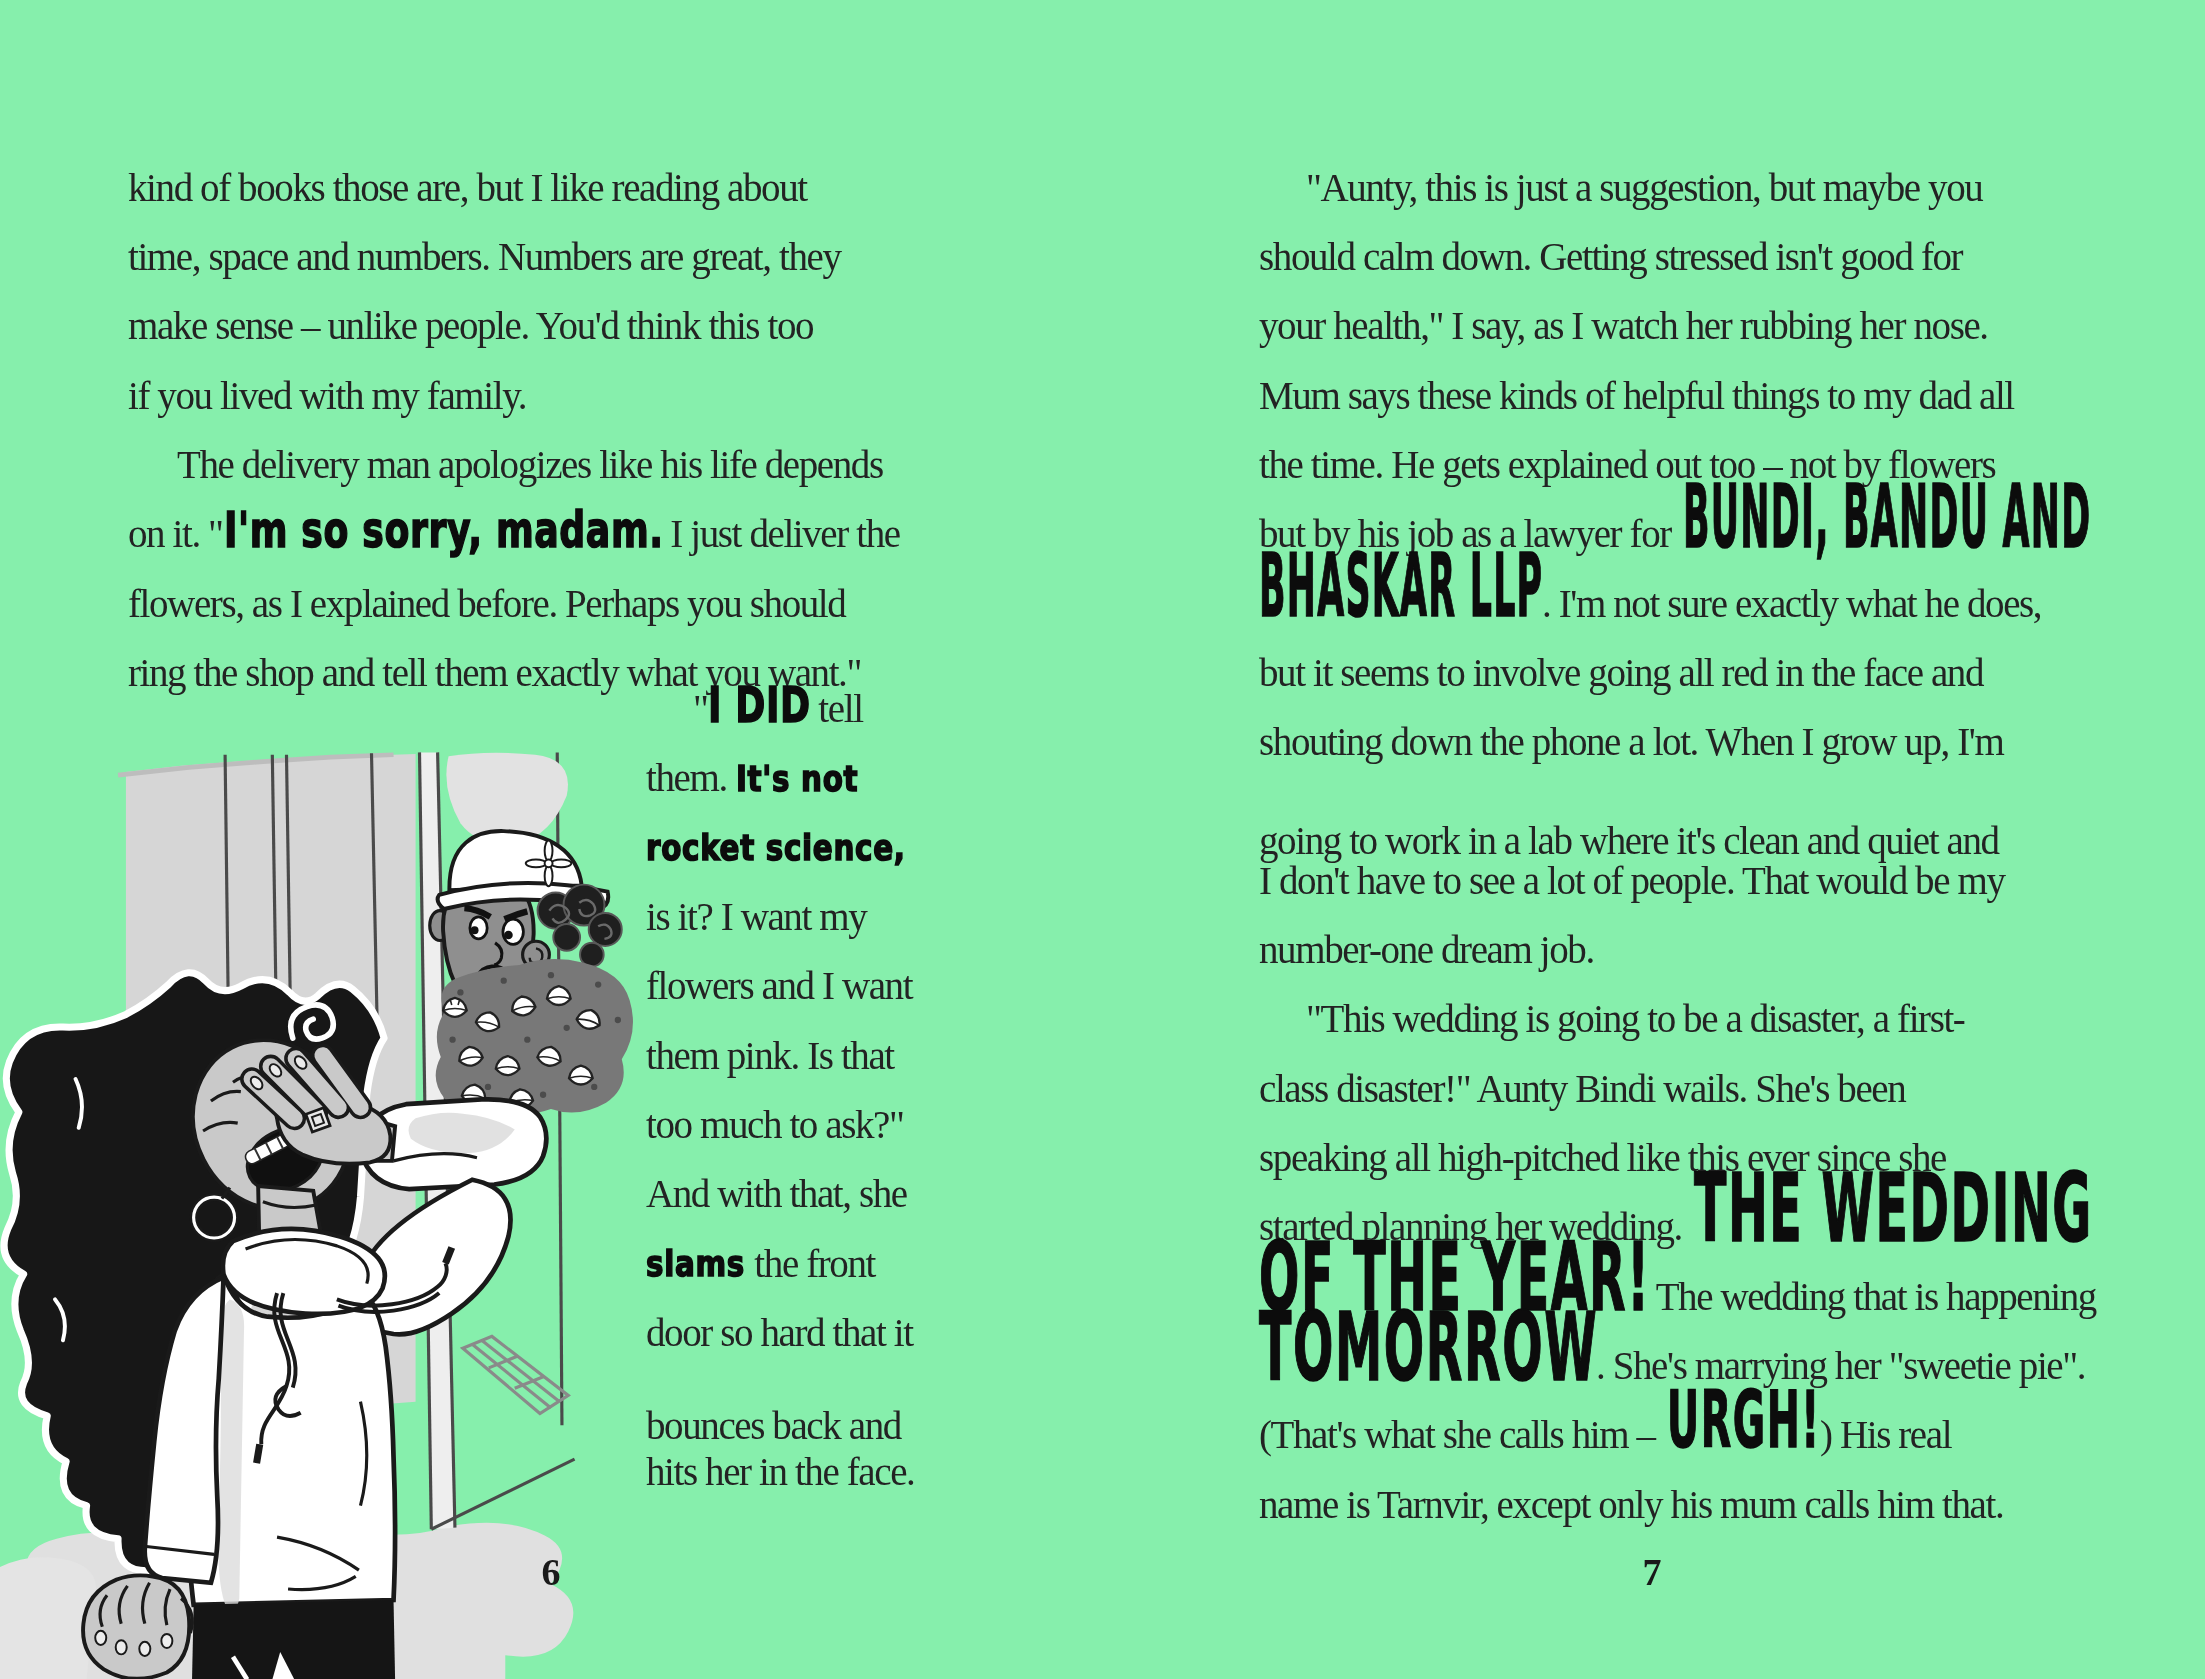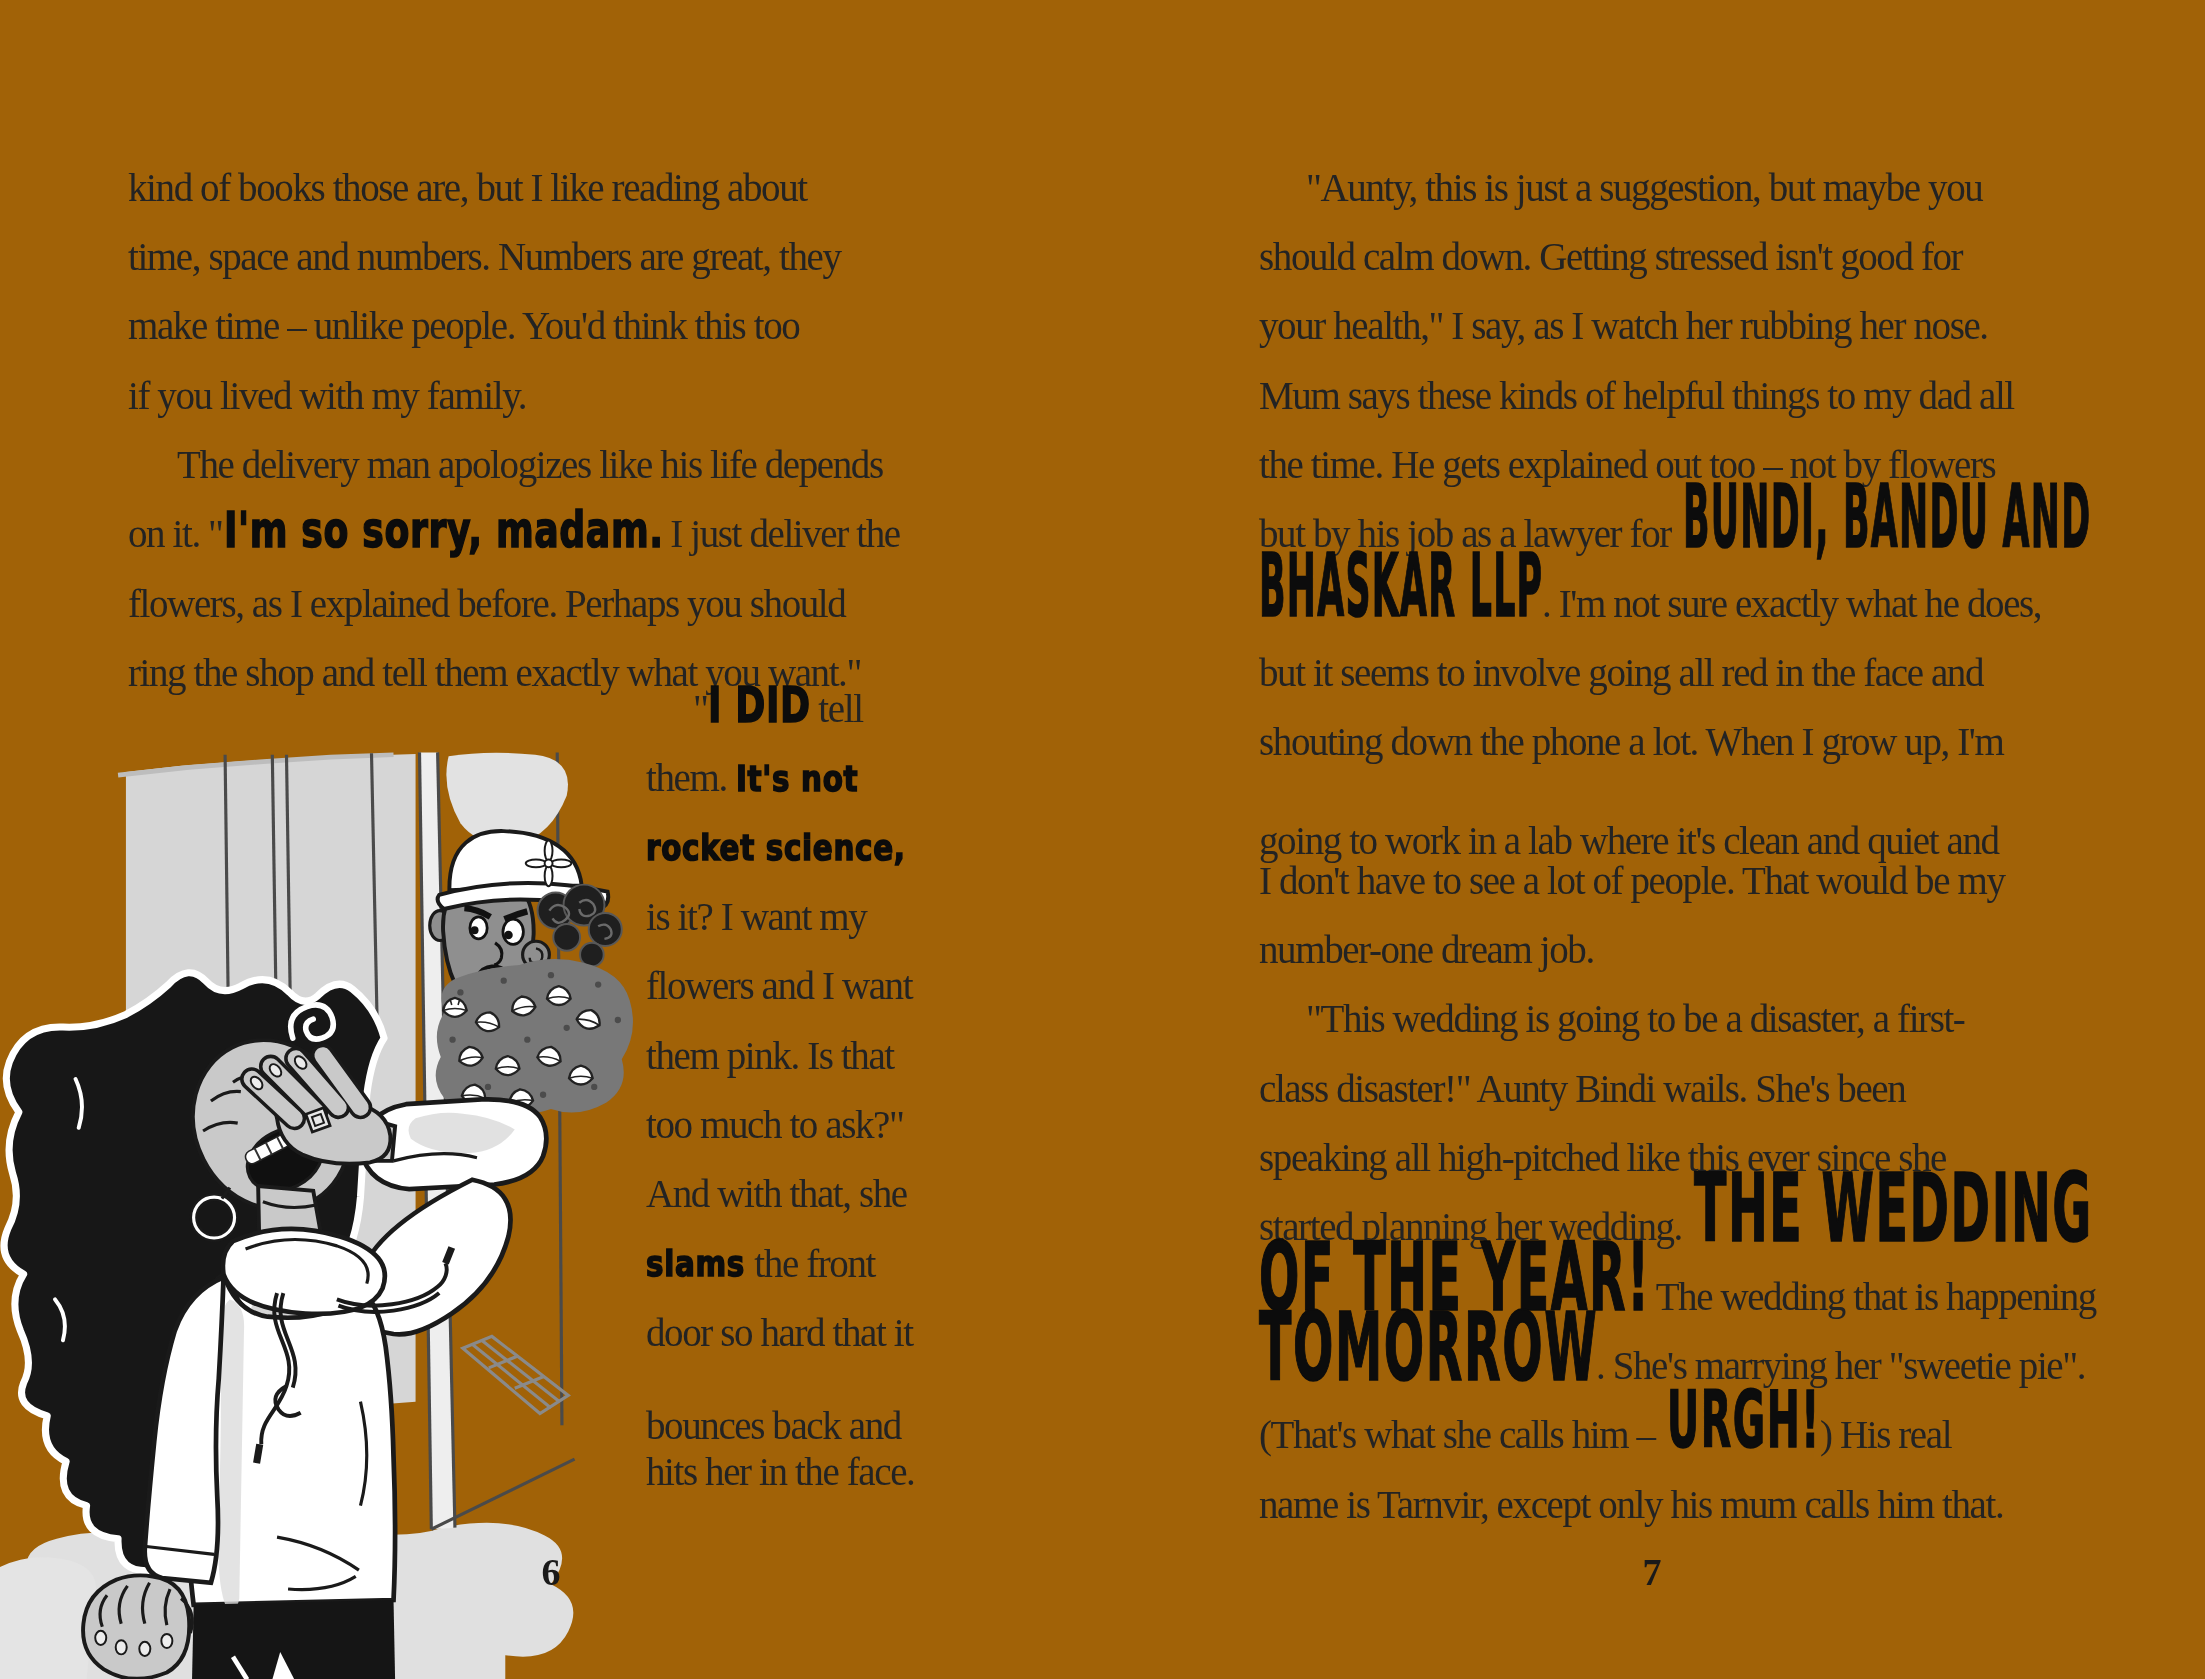--- a/index.html
+++ b/index.html
@@ -1,16 +1,16 @@
 <!DOCTYPE html>
 <html style="font-size:12.6px"><head>
 <meta charset="utf-8">
 <style>
   html,body{margin:0;padding:0;background:#888;}
-  .spread{position:relative;width:2205px;height:1680px;background:#a16207;overflow:hidden;}
+  .spread{position:relative;width:2205px;height:1680px;background:#86efac;overflow:hidden;}
   .textblock{position:absolute;top:0;left:0;width:0.8px;height:0.8px;overflow:visible;}
   .seg{position:absolute;white-space:pre;line-height:1;}
   .ser{font-family:"Liberation Serif",serif;font-size:39px;letter-spacing:-1.4px;color:#232323;}
   .cm{font-family:"DejaVu Sans",sans-serif;font-weight:bold;color:#0c0c0c;-webkit-text-stroke:1.6px #0c0c0c;}
   .c0{font-size:35px;letter-spacing:0.8px;}
   .c1{font-size:49px;letter-spacing:0.8px;}
   .c2{font-size:87px;letter-spacing:3.2px;}
   .c3{font-size:95px;letter-spacing:3.2px;}
   .c4{font-size:79px;letter-spacing:3.2px;}
   .pagenum{position:absolute;font-family:"Liberation Serif",serif;font-weight:bold;font-size:38px;color:#1a1a1a;transform:translateX(-50%);}
@@ -237,21 +237,21 @@
         <path d="M246,1088 L500,1082 L502,1183 L244,1183 Z" fill="#151515"></path>
         <path d="M356,1148 L374,1183 L346,1183 Z" fill="#ffffff"></path>
         <path d="M296,1154 L314,1183" stroke="#ffffff" stroke-width="6"></path>
       </g>
     </g>
   </svg>
 
   <div class="textblock" style="left:128px;">
       <span class="seg ser" style="left: 0px; top: 168px;">kind of books those are, but I like reading about</span>
       <span class="seg ser" style="left: 0px; top: 237px;">time, space and numbers. Numbers are great, they</span>
-      <span class="seg ser" style="left: 0px; top: 306px;">make time – unlike people. You'd think this too</span>
+      <span class="seg ser" style="left: 0px; top: 306px;">make sense – unlike people. You'd think this too</span>
       <span class="seg ser" style="left: 0px; top: 376px;">if you lived with my family.</span>
       <span class="seg ser" style="left: 49px; top: 445px;">The delivery man apologizes like his life depends</span>
       <span class="seg ser" style="left: 0px; top: 514px;">on it. "</span>
       <span class="seg cm c1" style="left: 96px; top: 506px; transform: scaleX(0.74); transform-origin: 0px 0px;">I'm so sorry, madam.</span>
       <span class="seg ser" style="left: 534px; top: 514px;"> I just deliver the</span>
       <span class="seg ser" style="left: 0px; top: 584px;">flowers, as I explained before. Perhaps you should</span>
       <span class="seg ser" style="left: 0px; top: 653px;">ring the shop and tell them exactly what you want."</span>
     </div>
 
   <div class="textblock" style="left:646px;">

